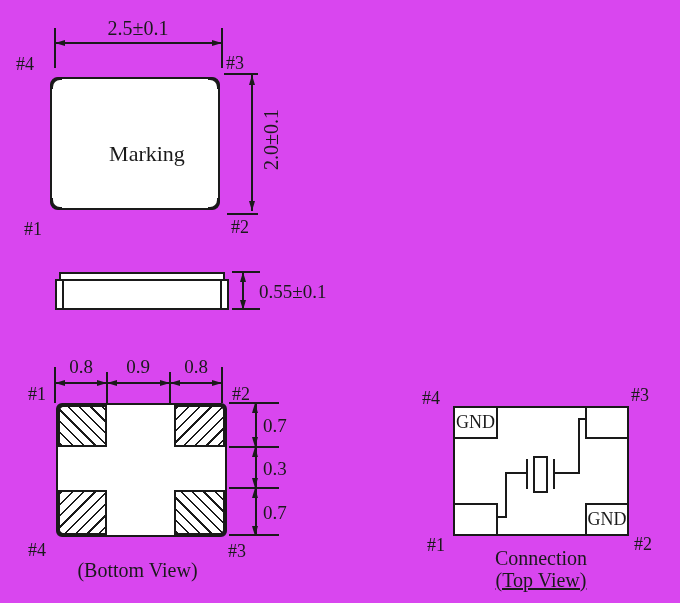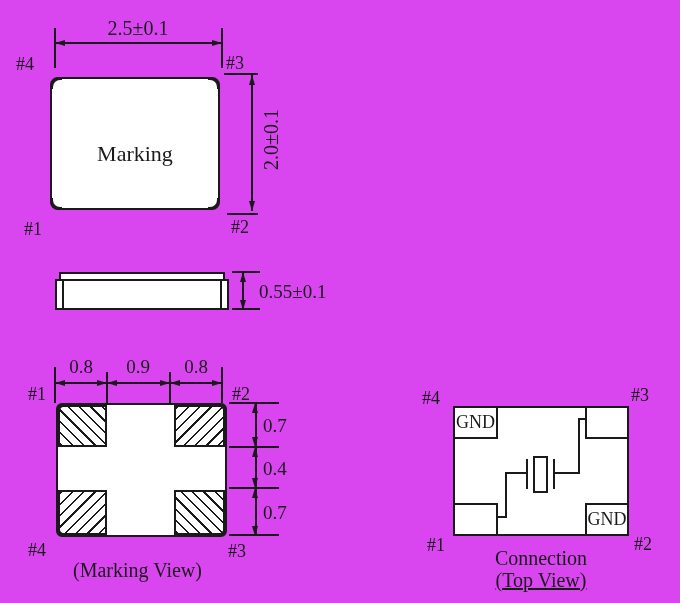--- a/index.html
+++ b/index.html
@@ -44,21 +44,21 @@
     <div class="lbl f18" style="left:226px;top:54px;">#3</div>
     <div class="lbl f18" style="left:24px;top:220px;">#1</div>
     <div class="lbl f18" style="left:231px;top:218px;">#2</div>
 
     <div class="box" style="left:50px;top:77px;width:170px;height:133px;border-radius:8px;">
       <div class="cm tl"></div>
       <div class="cm tr"></div>
       <div class="cm bl"></div>
       <div class="cm br"></div>
     </div>
-    <div class="lbl f22 tc" style="left:50px;top:142px;width:170px;">Marking</div>
+    <div class="lbl f22 tc" style="left:50px;top:142px;width:170px;padding-left:12px;">Marking</div>
 
     <div class="hl" style="left:224px;top:73px;width:34px;height:2px;"></div>
     <div class="hl" style="left:227px;top:213px;width:31px;height:2px;"></div>
     <div class="vl" style="left:251px;top:75px;width:2px;height:136px;"></div>
     <div class="arr aU" style="left:249px;top:75px;"></div>
     <div class="arr aD" style="left:249px;top:201px;"></div>
     <div class="lbl f20 tc rot" style="left:221px;top:129px;width:100px;">2.0±0.1</div>
   </div>
 
   <div>
@@ -115,24 +115,24 @@
     <div class="hl" style="left:229px;top:487px;width:50px;height:2px;"></div>
     <div class="hl" style="left:229px;top:534px;width:50px;height:2px;"></div>
     <div class="vl" style="left:255px;top:403px;width:2px;height:133px;"></div>
     <div class="arr aU" style="left:252px;top:403px;"></div>
     <div class="arr aD" style="left:252px;top:437px;"></div>
     <div class="arr aU" style="left:252px;top:447px;"></div>
     <div class="arr aD" style="left:252px;top:478px;"></div>
     <div class="arr aU" style="left:252px;top:488px;"></div>
     <div class="arr aD" style="left:252px;top:526px;"></div>
     <div class="lbl f19" style="left:263px;top:416px;">0.7</div>
-    <div class="lbl f19" style="left:263px;top:459px;">0.4</div>
+    <div class="lbl f19" style="left:263px;top:459px;">0.3</div>
     <div class="lbl f19" style="left:263px;top:503px;">0.7</div>
 
-    <div class="lbl f20 tc" style="left:40px;top:560px;width:195px;">(Marking View)</div>
+    <div class="lbl f20 tc" style="left:40px;top:560px;width:195px;">(Bottom View)</div>
   </div>
 
   <div>
 
     <div class="lbl f18" style="left:422px;top:389px;">#4</div>
     <div class="lbl f18" style="left:631px;top:386px;">#3</div>
     <div class="lbl f18" style="left:427px;top:536px;">#1</div>
     <div class="lbl f18" style="left:634px;top:535px;">#2</div>
 
     <div class="box" style="left:453px;top:406px;width:176px;height:130px;"></div>

